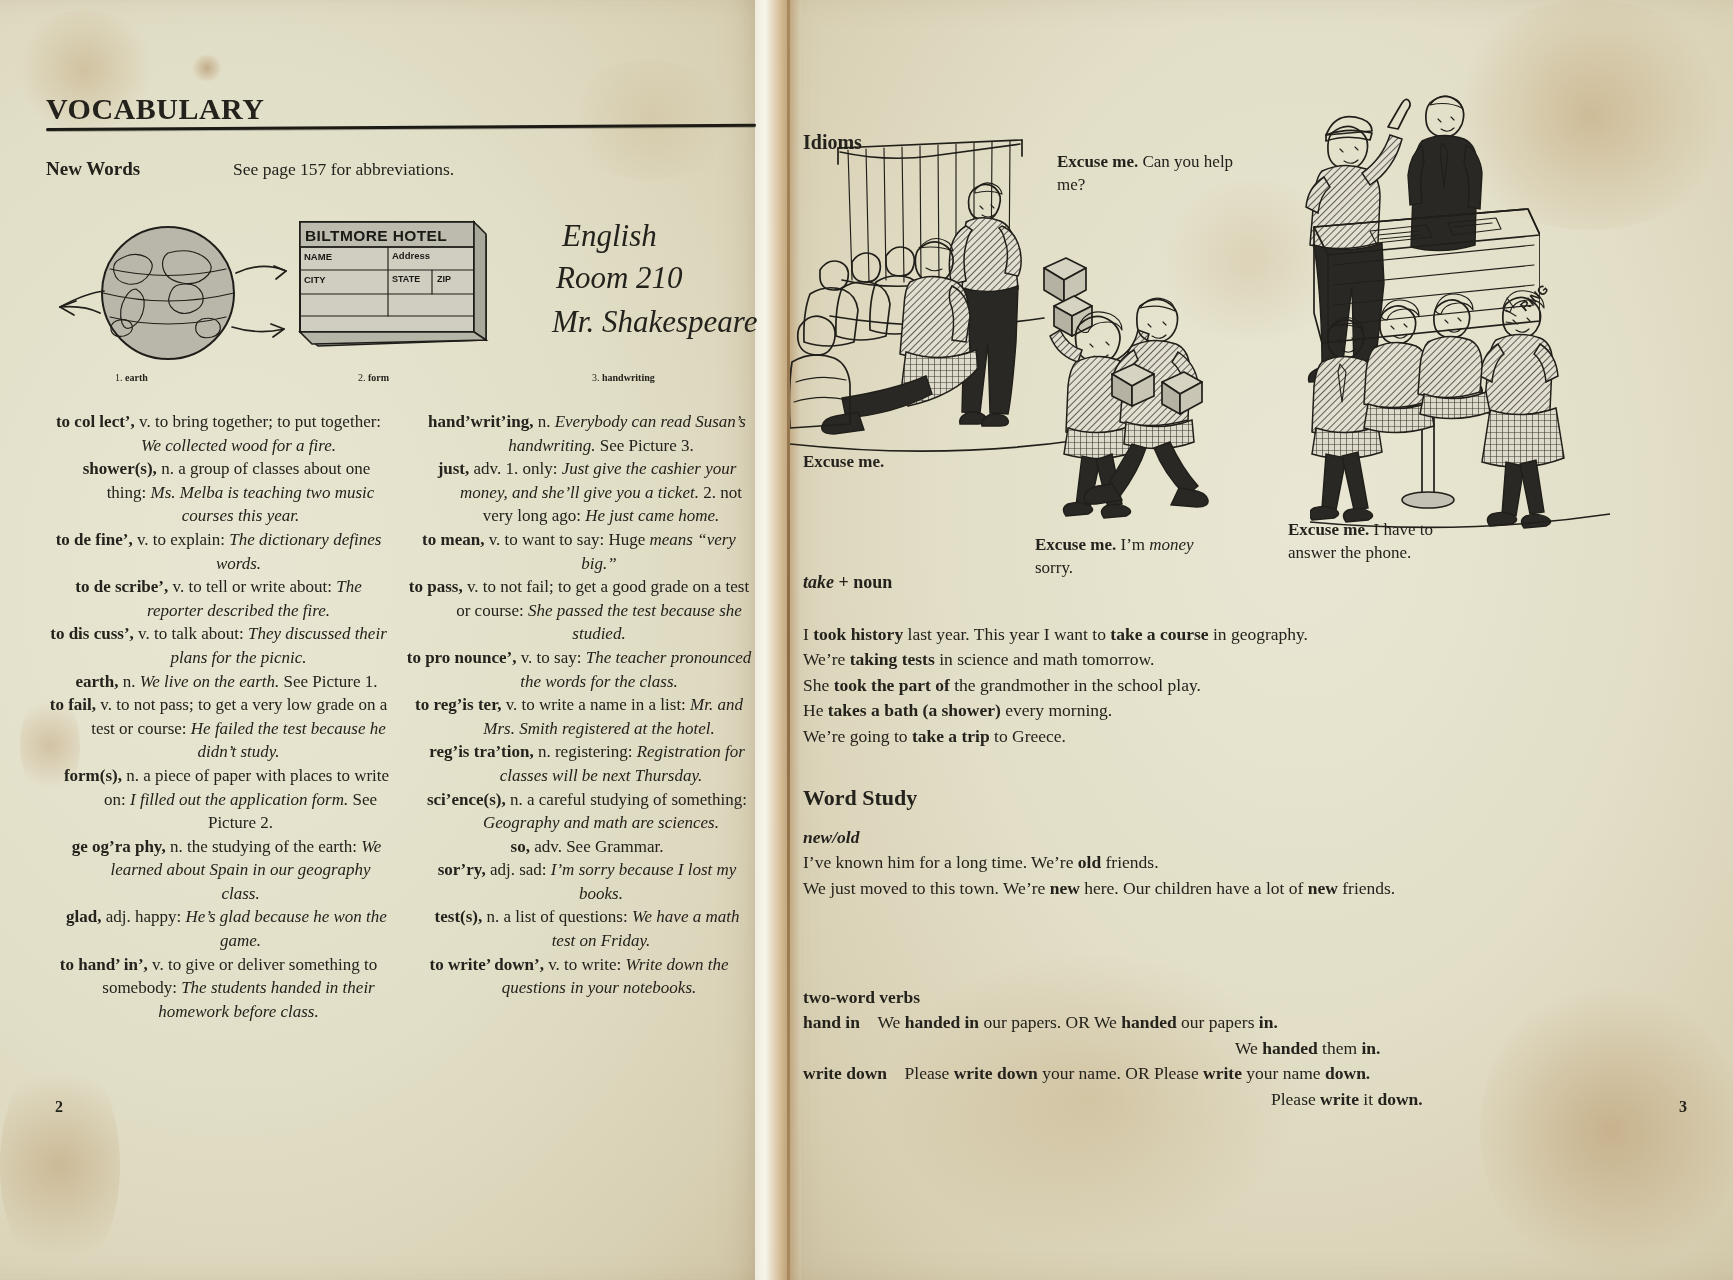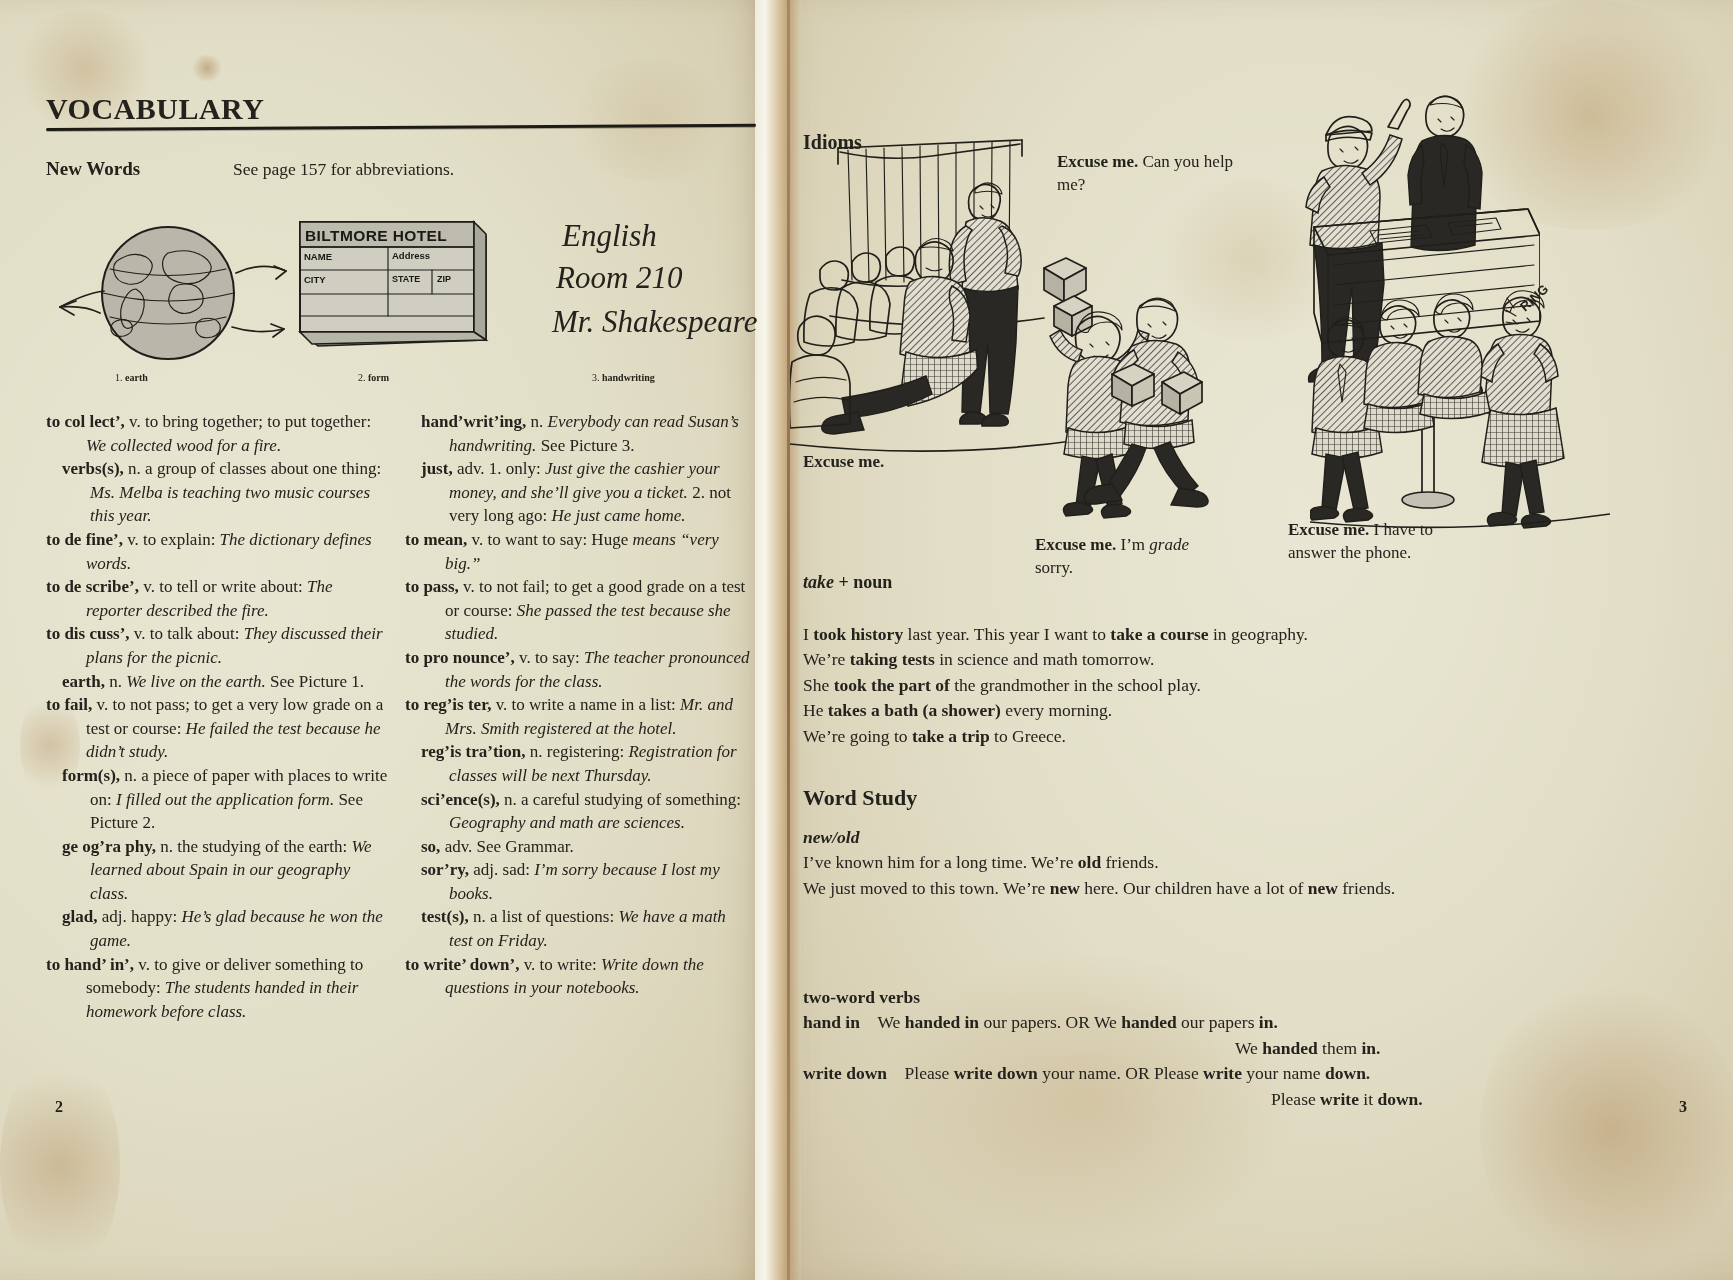--- a/index.html
+++ b/index.html
@@ -57,21 +57,21 @@
   #nw-label{position:absolute;left:46px;top:158px;font-size:19px;font-weight:bold;}
   #abbrev{position:absolute;left:233px;top:159px;font-size:17.5px;}
   
   .figcap{position:absolute;font-size:10px;}
   .figcap .num{font-weight:normal;}
   .figcap .nm{font-weight:bold;}
   
   .col{position:absolute;top:410px;font-size:17px;line-height:23.6px;}
   #colA{left:46px;width:345px;}
   #colB{left:405px;width:348px;}
-  .entry{margin:0 0 0 0;text-indent:0;padding-left:40px;}
+  .entry{margin:0 0 0 0;text-indent:0;padding-left:40px;text-align:center;}
   .entry .hd{margin-left:-40px;}
   .entry.ind{padding-left:44px;}
   .entry.ind .hd{margin-left:-28px;}
   
   #pageR{left:770px;top:0;width:963px;height:1280px;}
   #idioms-title{position:absolute;left:33px;top:131px;font-size:20px;font-weight:bold;}
   .cap{position:absolute;font-size:17px;line-height:23px;}
   #take-head{position:absolute;left:33px;top:572px;font-size:18px;}
   #take-lines{position:absolute;left:33px;top:622px;font-size:17.5px;line-height:25.4px;width:900px;}
   #ws-title{position:absolute;left:33px;top:785px;font-size:22px;font-weight:bold;}
@@ -204,21 +204,21 @@
         <text class="handwrite" x="4" y="122">Mr. Shakespeare</text>
       </svg>
     </div>
     <div class="figcap" style="left:592px;top:372px;">
       <span class="num">3.</span>
       <span class="nm">handwriting</span>
     </div>
 
     <div class="col" id="colA">
         <div class="entry"><b class="hd">to col lect’,</b> v. to bring together; to put together: <i>We collected wood for a fire.</i></div>
-        <div class="entry ind"><b class="hd">verbs(s),</b> n. a group of classes about one thing: <i>Ms. Melba is teaching two music courses this year.</i></div>
+        <div class="entry ind"><b class="hd">shower(s),</b> n. a group of classes about one thing: <i>Ms. Melba is teaching two music courses this year.</i></div>
         <div class="entry"><b class="hd">to de fine’,</b> v. to explain: <i>The dictionary defines words.</i></div>
         <div class="entry"><b class="hd">to de scribe’,</b> v. to tell or write about: <i>The reporter described the fire.</i></div>
         <div class="entry"><b class="hd">to dis cuss’,</b> v. to talk about: <i>They discussed their plans for the picnic.</i></div>
         <div class="entry ind"><b class="hd">earth,</b> n. <i>We live on the earth.</i> See Picture 1.</div>
         <div class="entry"><b class="hd">to fail,</b> v. to not pass; to get a very low grade on a test or course: <i>He failed the test because he didn’t study.</i></div>
         <div class="entry ind"><b class="hd">form(s),</b> n. a piece of paper with places to write on: <i>I filled out the application form.</i> See Picture 2.</div>
         <div class="entry ind"><b class="hd">ge og’ra phy,</b> n. the studying of the earth: <i>We learned about Spain in our geography class.</i></div>
         <div class="entry ind"><b class="hd">glad,</b> adj. happy: <i>He’s glad because he won the game.</i></div>
         <div class="entry"><b class="hd">to hand’ in’,</b> v. to give or deliver something to somebody: <i>The students handed in their homework before class.</i></div>
       </div>
@@ -362,21 +362,21 @@
 
           <path class="hatch2" d="M106 172 q34 10 66 -2 l2 22 q-32 12 -70 2z"></path>
           <path class="filldark" d="M112 194 q-14 24 -26 44 l14 8 q18 -24 26 -48z"></path>
           <path class="filldark" d="M150 192 q12 26 28 44 l-12 10 q-22 -22 -32 -48z"></path>
           <path class="filldark" d="M78 236 q-14 4 -14 12 q0 7 12 6 l26 -4 l-10 -16z"></path>
           <path class="filldark" d="M172 240 q14 2 16 10 q1 7 -11 7 l-26 -2 l8 -17z"></path>
         </g>
       </svg>
     </div>
     <div class="cap" style="left:265px;top:533px;width:180px;">
-      <b>Excuse me.</b><span> I’m <i>grade</i> sorry.</span>
+      <b>Excuse me.</b><span> I’m <i>money</i> sorry.</span>
     </div>
 
     <div style="position:absolute;left:440px;top:85px;">
       <svg width="330" height="300" viewBox="0 0 330 300">
 
         <g>
           <path class="ink" d="M220 18 q14 -12 27 -2 q10 8 5 23 q-6 14 -19 13 q-16 -2 -17 -17 q-1 -11 4 -17z" fill="#ddd9c8"></path>
           <path class="ink-thin" d="M220 20 q11 -15 27 -5 q4 3 5 8 q-14 -7 -32 -3z" fill="#2b2924"></path>
           <path class="ink-thin" d="M228 34 l3 3 M241 32 l3 3 M231 44 q7 5 13 -1"></path>
           <path class="filldark" d="M212 56 q20 -10 42 -2 q13 6 13 26 l-2 80 q-34 10 -64 2 l3 -82 q2 -18 8 -24z"></path>

